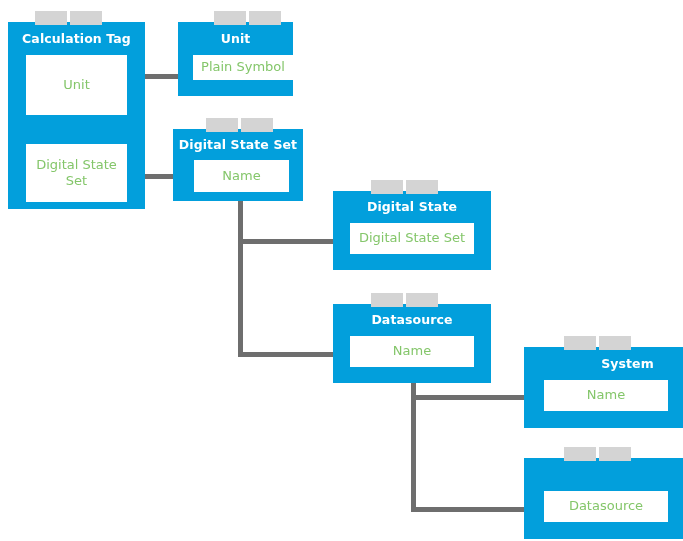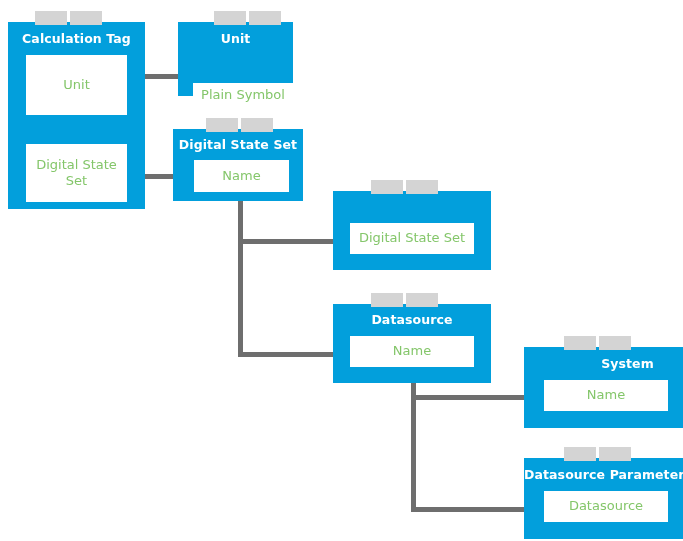--- a/index.html
+++ b/index.html
@@ -106,39 +106,40 @@
     <div class="node-field" style="position:absolute; left:18px; top:133px; width:101px; height:58px; padding:0 6px;">Digital State Set</div>
   </div>
 
   <div class="node" style="left:178px; top:11px; width:115px; height:85px;">
     <div class="node-body"></div>
     <div class="node-tabs" style="left:36px;">
       <div class="node-tab"></div>
       <div class="node-tab"></div>
     </div>
     <div class="node-title" style="top:20px;">Unit</div>
-    <div class="node-field" style="position:absolute; left:15px; top:44px; width:100px; height:25px;margin-top:28px;">Plain Symbol</div>
+    <div class="node-field" style="position:absolute; left:15px; top:44px; width:100px; height:25px;">Plain Symbol</div>
   </div>
 
   <div class="node" style="left:173px; top:118px; width:130px; height:83px;">
     <div class="node-body"></div>
     <div class="node-tabs" style="left:33px;">
       <div class="node-tab"></div>
       <div class="node-tab"></div>
     </div>
     <div class="node-title" style="top:19px;">Digital State Set</div>
     <div class="node-field" style="position:absolute; left:21px; top:42px; width:95px; height:32px;">Name</div>
   </div>
 
   <div class="node" style="left:333px; top:180px; width:158px; height:90px;">
     <div class="node-body"></div>
     <div class="node-tabs" style="left:38px;">
       <div class="node-tab"></div>
       <div class="node-tab"></div>
     </div>
+    <div class="node-title" style="top:19px;">Digital State</div>
     <div class="node-field" style="position:absolute; left:17px; top:43px; width:124px; height:31px;">Digital State Set</div>
   </div>
 
   <div class="node" style="left:333px; top:293px; width:158px; height:90px;">
     <div class="node-body"></div>
     <div class="node-tabs" style="left:38px;">
       <div class="node-tab"></div>
       <div class="node-tab"></div>
     </div>
     <div class="node-title" style="top:19px;">Datasource</div>
@@ -154,17 +155,16 @@
     <div class="node-title" style="top:20px;padding-left:48px;">System</div>
     <div class="node-field" style="position:absolute; left:20px; top:44px; width:124px; height:31px;">Name</div>
   </div>
 
   <div class="node" style="left:524px; top:447px; width:159px; height:92px;">
     <div class="node-body"></div>
     <div class="node-tabs" style="left:40px;">
       <div class="node-tab"></div>
       <div class="node-tab"></div>
     </div>
-    <div class="node-title" style="top:20px;">Datasource Parameter</div>
     <div class="node-field" style="position:absolute; left:20px; top:44px; width:124px; height:31px;">Datasource</div>
   </div>
 
 </div>
 
 </body></html>

